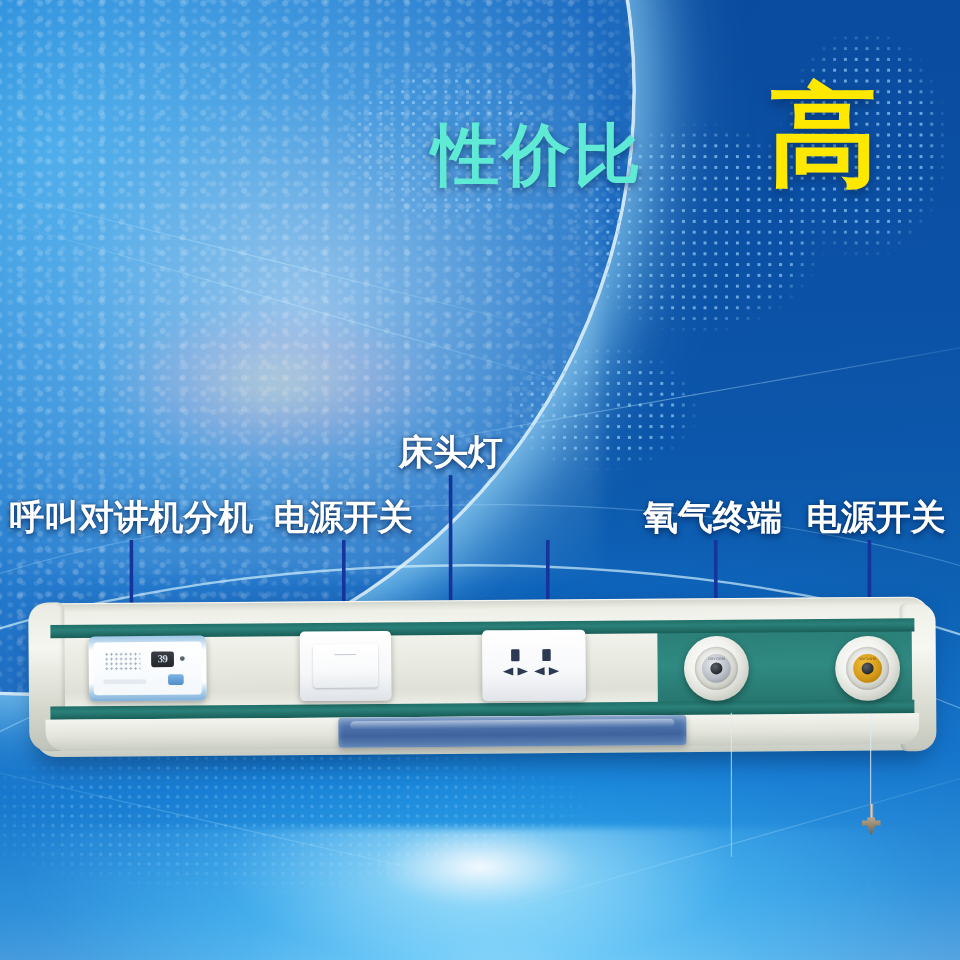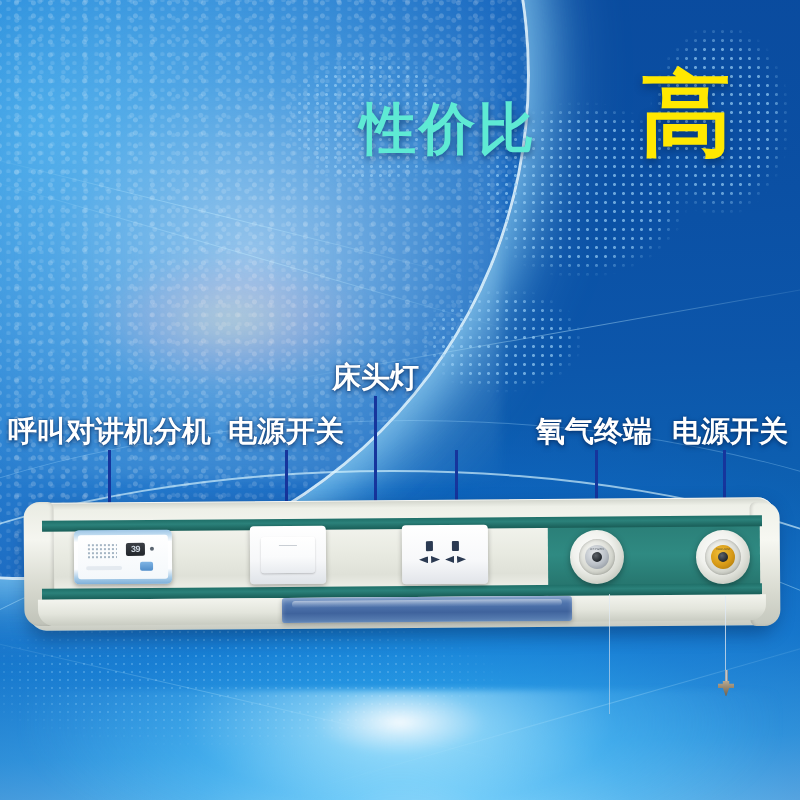--- a/index.html
+++ b/index.html
@@ -127,21 +127,21 @@
   .intercom{position:absolute;left:46px;top:30px;width:98px;height:54px;border-radius:5px;
     background:linear-gradient(180deg,#9fc6e6 0%, #bcd9ef 8%, #ffffff 22%, #fcfdff 72%, #a9cde9 88%, #7fb0da 100%);
     box-shadow:0 2px 5px rgba(0,0,0,.32);transform:rotate(-0.45deg);}
   .ic-face{position:absolute;left:4px;top:5px;width:90px;height:44px;border-radius:3px;
     background:linear-gradient(180deg,#ffffff,#f4f8fb);}
   .ic-speaker{position:absolute;left:9px;top:8px;width:30px;height:16px;
     background-image:radial-gradient(circle, #8fa3b5 .8px, transparent 1.1px);
     background-size:4px 4px;opacity:.8;}
   .ic-lcd{position:absolute;left:48px;top:8px;width:19px;height:13px;border-radius:2px;
     background:linear-gradient(180deg,#3b3f45,#22262b);
-    color:#cfd8e2;font-family:Liberation Sans, sans-serif;font-size:9px;font-weight:bold;
+    color:#cfd8e2;font-family:Liberation Serif, serif;font-size:9px;font-weight:bold;
     text-align:center;line-height:13px;letter-spacing:-0.5px;}
   .ic-led{position:absolute;left:72px;top:12px;width:4px;height:4px;border-radius:50%;background:#5a6570;}
   .ic-btn{position:absolute;left:62px;top:27px;width:13px;height:9px;border-radius:2px;
     background:linear-gradient(180deg,#7fb4e4,#4f8cc9);}
   .ic-slot{position:absolute;left:8px;top:31px;width:36px;height:4px;border-radius:2px;background:#e4eaf0;}
 
   
   .switch{position:absolute;left:222px;top:26px;width:76px;height:58px;border-radius:4px;
     background:linear-gradient(180deg,#ffffff,#f6f7f9 60%,#dfe3e8);
     box-shadow:0 2px 5px rgba(0,0,0,.30);transform:rotate(-0.45deg);}

